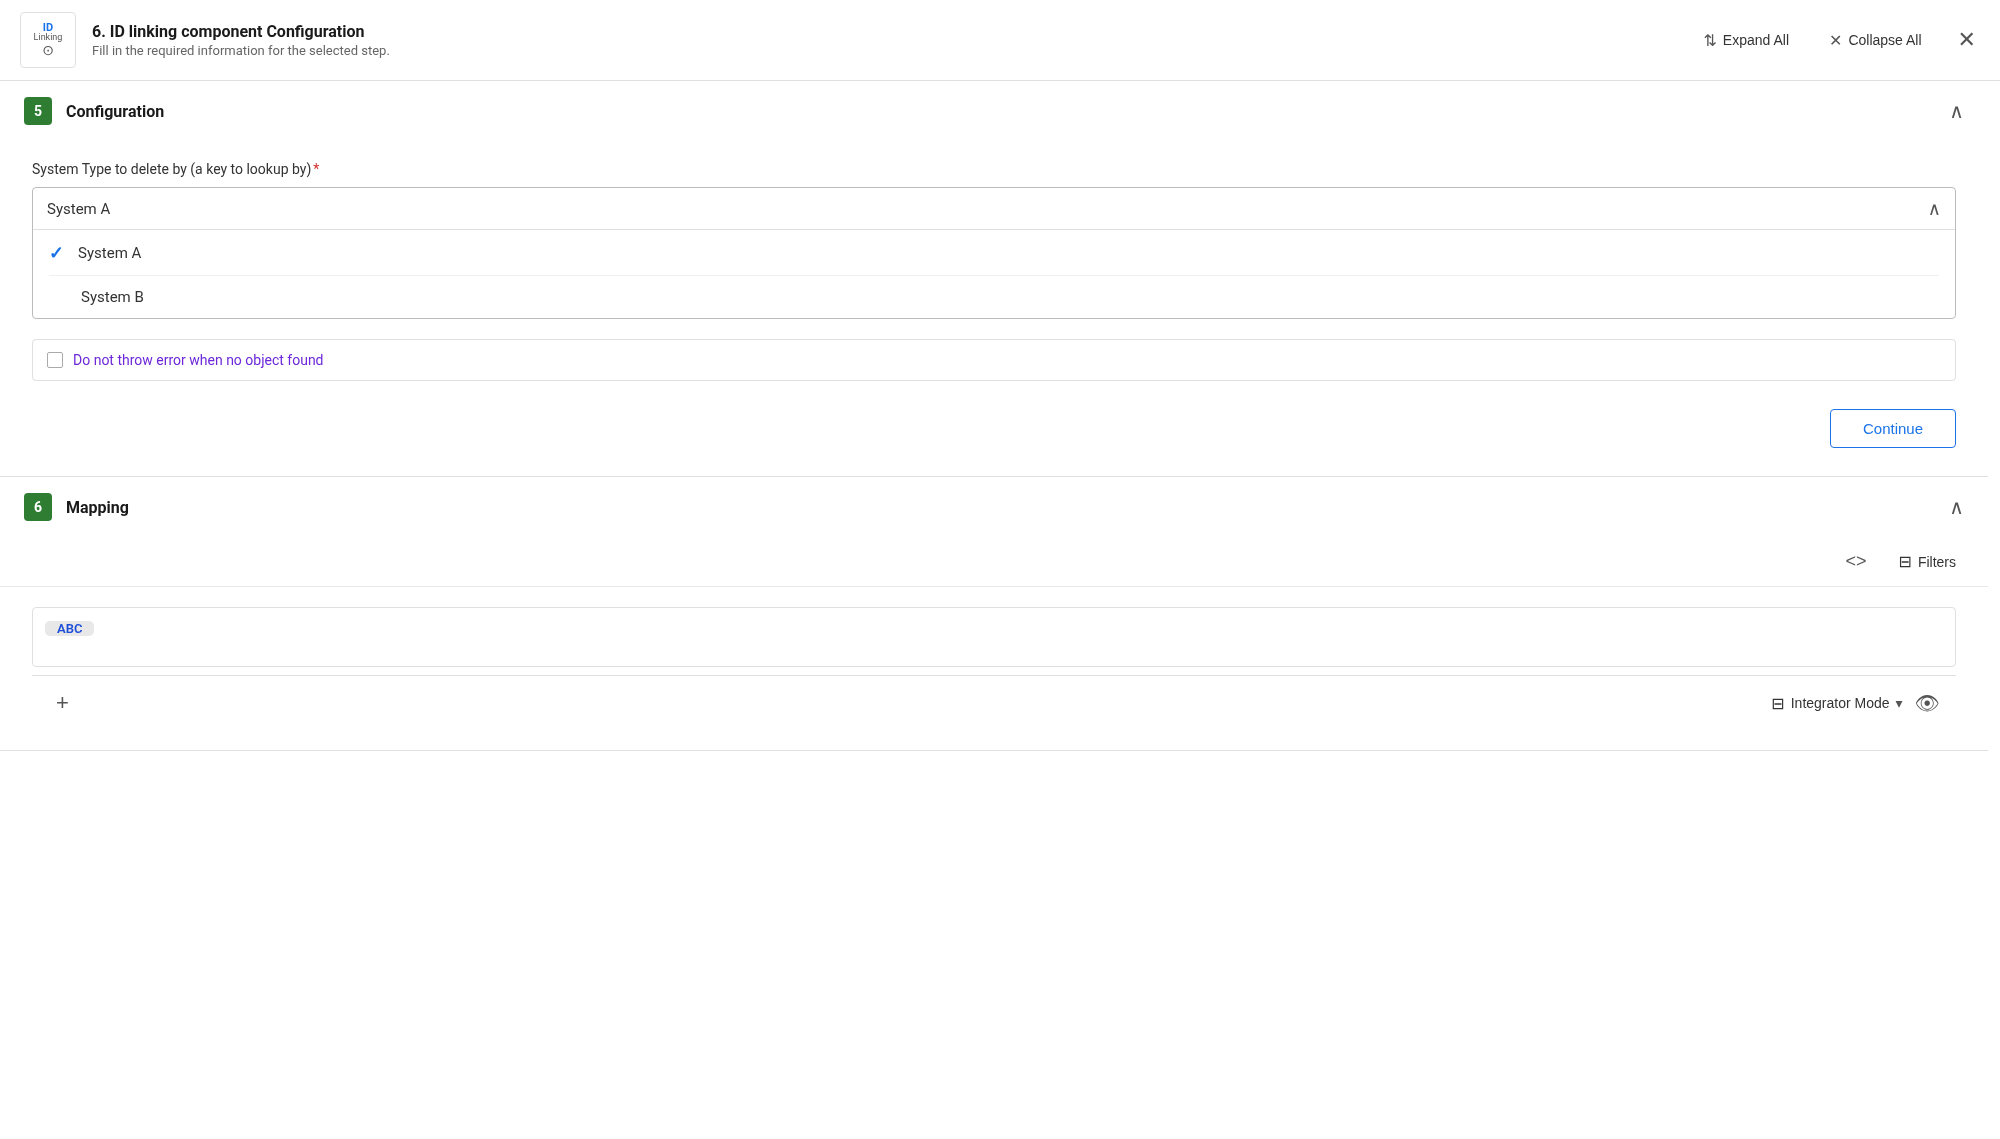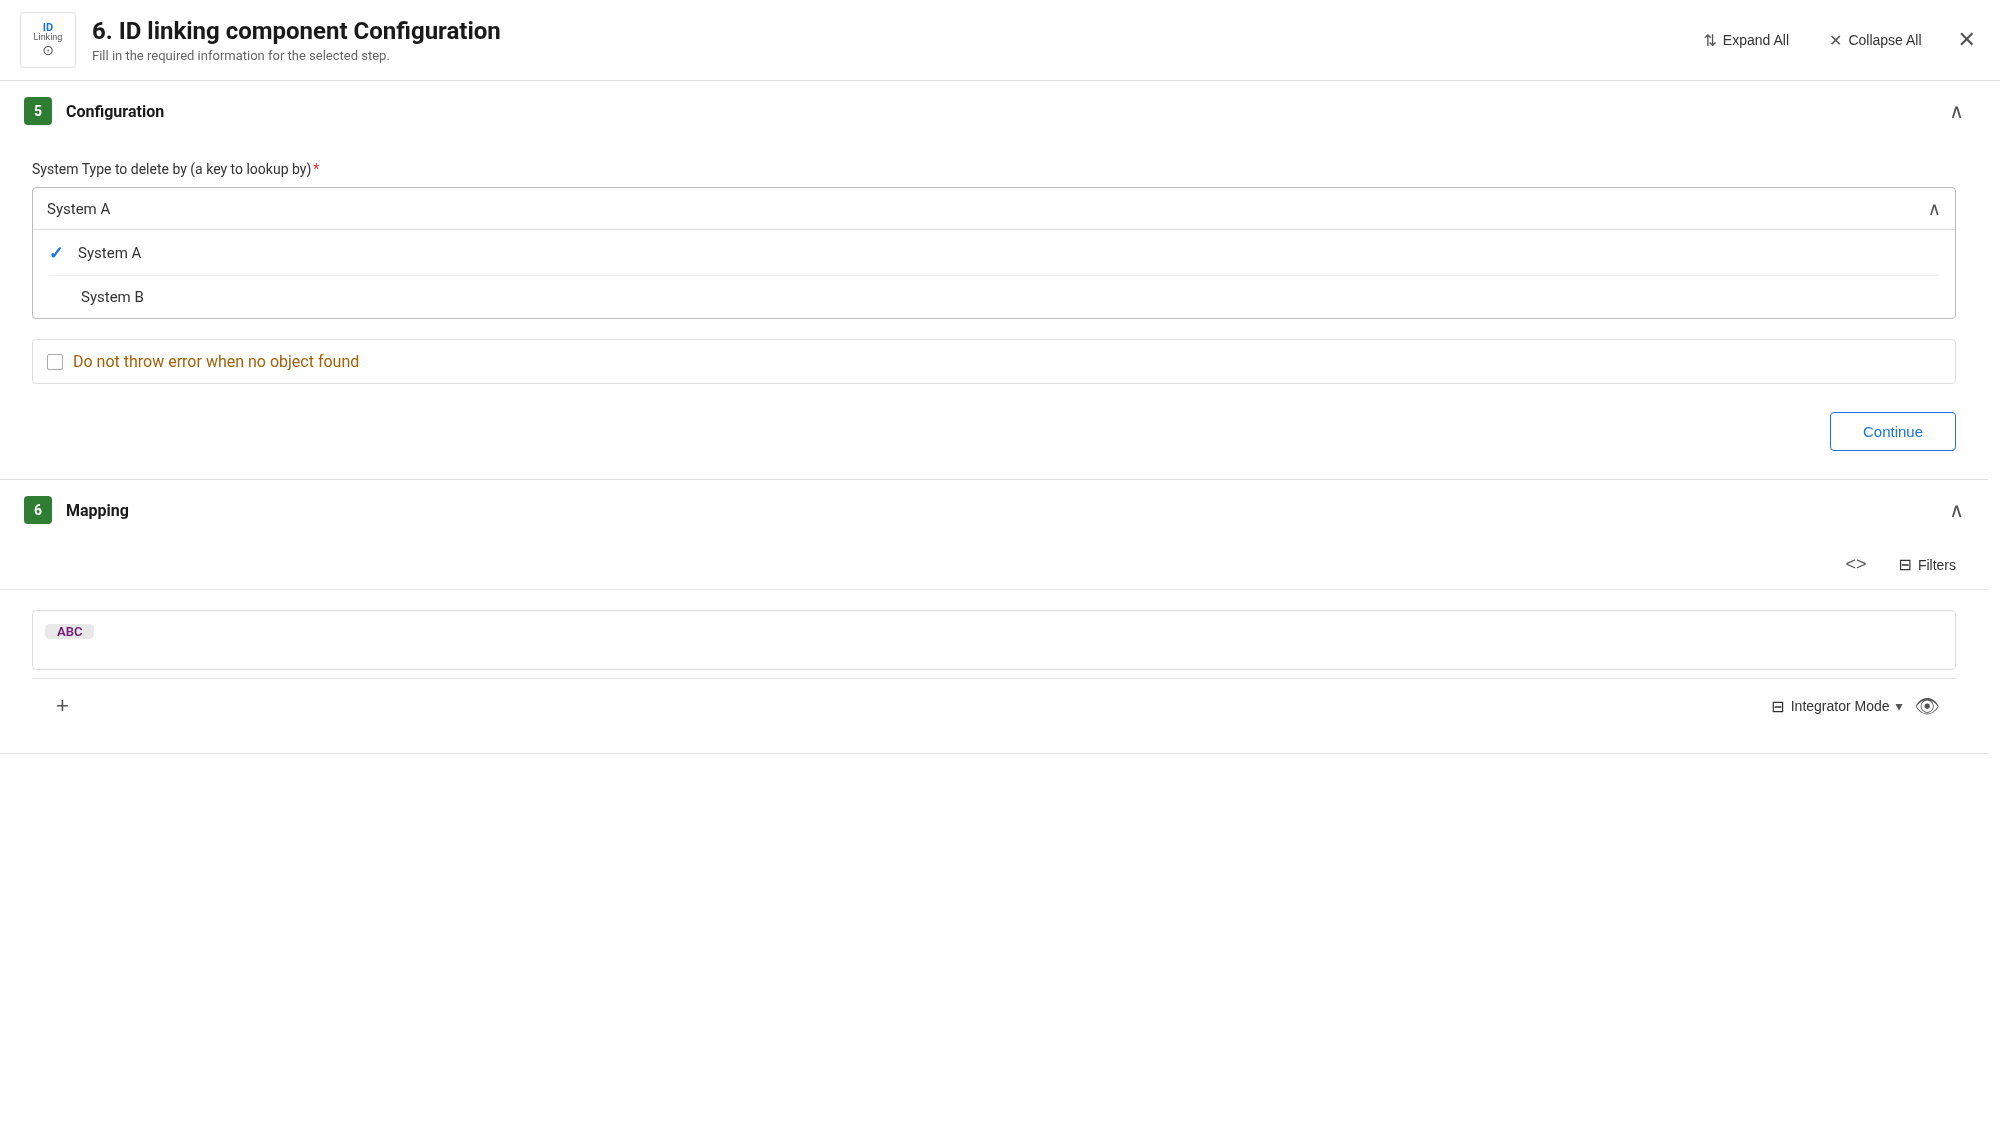--- a/index.html
+++ b/index.html
@@ -58,21 +58,21 @@
     .logo-icon {
       font-size: 14px;
       color: #555;
     }
 
     .header-title-group {
       flex: 1;
     }
 
     .header-title {
-      font-size: 24px;
+      font-size: 16px;
       font-weight: 700;
       color: #1a1a1a;
       line-height: 1.2;
     }
 
     .header-subtitle {
       font-size: 13px;
       color: #666;
       margin-top: 2px;
     }
@@ -239,22 +239,22 @@
       width: 16px;
       height: 16px;
       border: 1.5px solid #aaa;
       border-radius: 2px;
       flex-shrink: 0;
       background: #fff;
       cursor: pointer;
     }
 
     .checkbox-label {
-      font-size: 16px;
-      color: #a16207;
+      font-size: 14px;
+      color: #6d28d9;
     }
 
     
     .continue-row {
       display: flex;
       justify-content: flex-end;
       margin-top: 28px;
     }
 
     .continue-btn {
@@ -318,21 +318,21 @@
     
     .abc-chip {
       display: inline-flex;
       align-items: center;
       justify-content: center;
       padding: 0 12px;
       background: #e8e8e8;
       border-radius: 5px;
       font-size: 13px;
       font-weight: 600;
-      color: #701a75;
+      color: #1d4ed8;
       cursor: pointer;
     }
 
     
     .mapping-input-area {
       border: 1px solid #e0e0e0;
       border-radius: 4px;
       min-height: 60px;
       padding: 10px 12px;
     }

